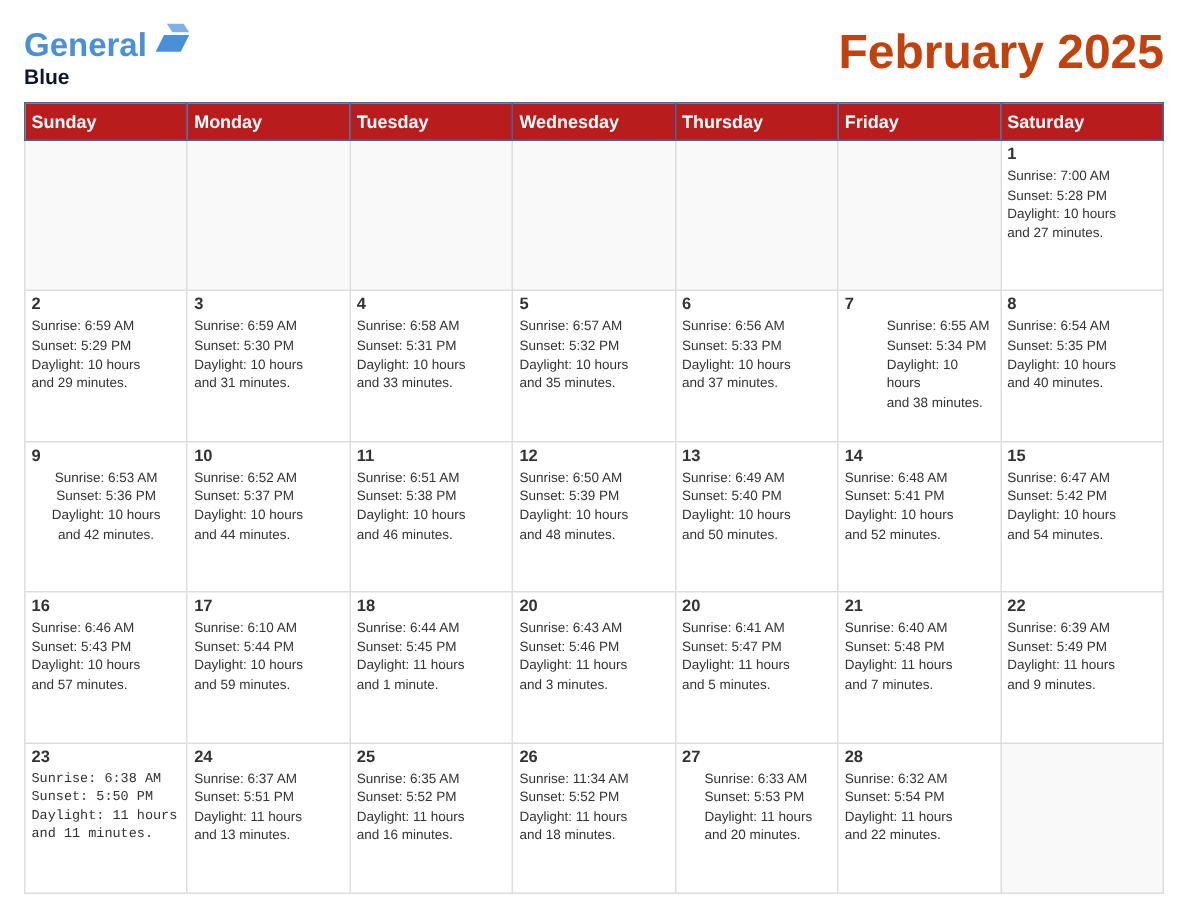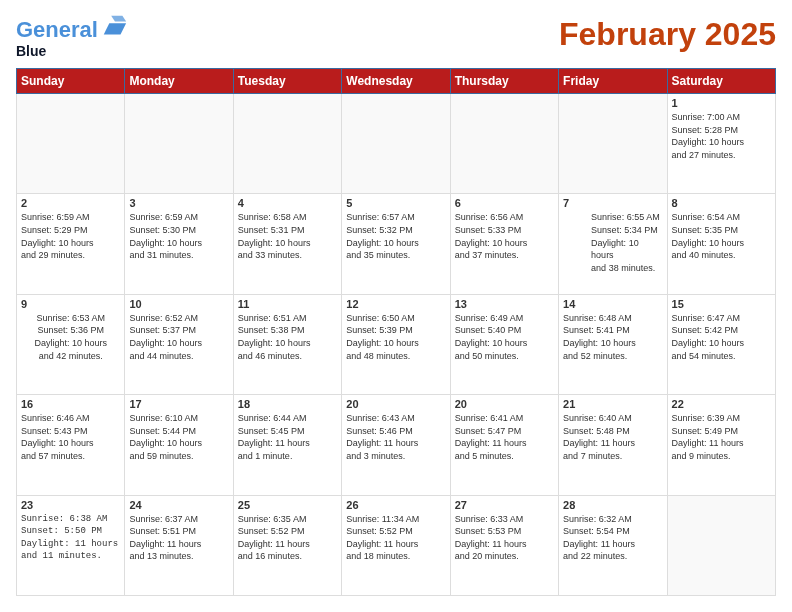--- a/index.html
+++ b/index.html
@@ -327,21 +327,21 @@
           </td>
           <td>
             <span class="day-number">26</span>
             <div class="day-info" style="white-space: pre-line;">Sunrise: 11:34 AM
 Sunset: 5:52 PM
 Daylight: 11 hours
 and 18 minutes.</div>
           </td>
           <td>
             <span class="day-number">27</span>
-            <div class="day-info" style="white-space: pre-line;">Sunrise: 6:33 AM
+            <div class="day-info" style="white-space: pre-line; margin-left: 15px;">Sunrise: 6:33 AM
 Sunset: 5:53 PM
 Daylight: 11 hours
 and 20 minutes.</div>
           </td>
           <td>
             <span class="day-number">28</span>
             <div class="day-info" style="white-space: pre-line;">Sunrise: 6:32 AM
 Sunset: 5:54 PM
 Daylight: 11 hours
 and 22 minutes.</div>

